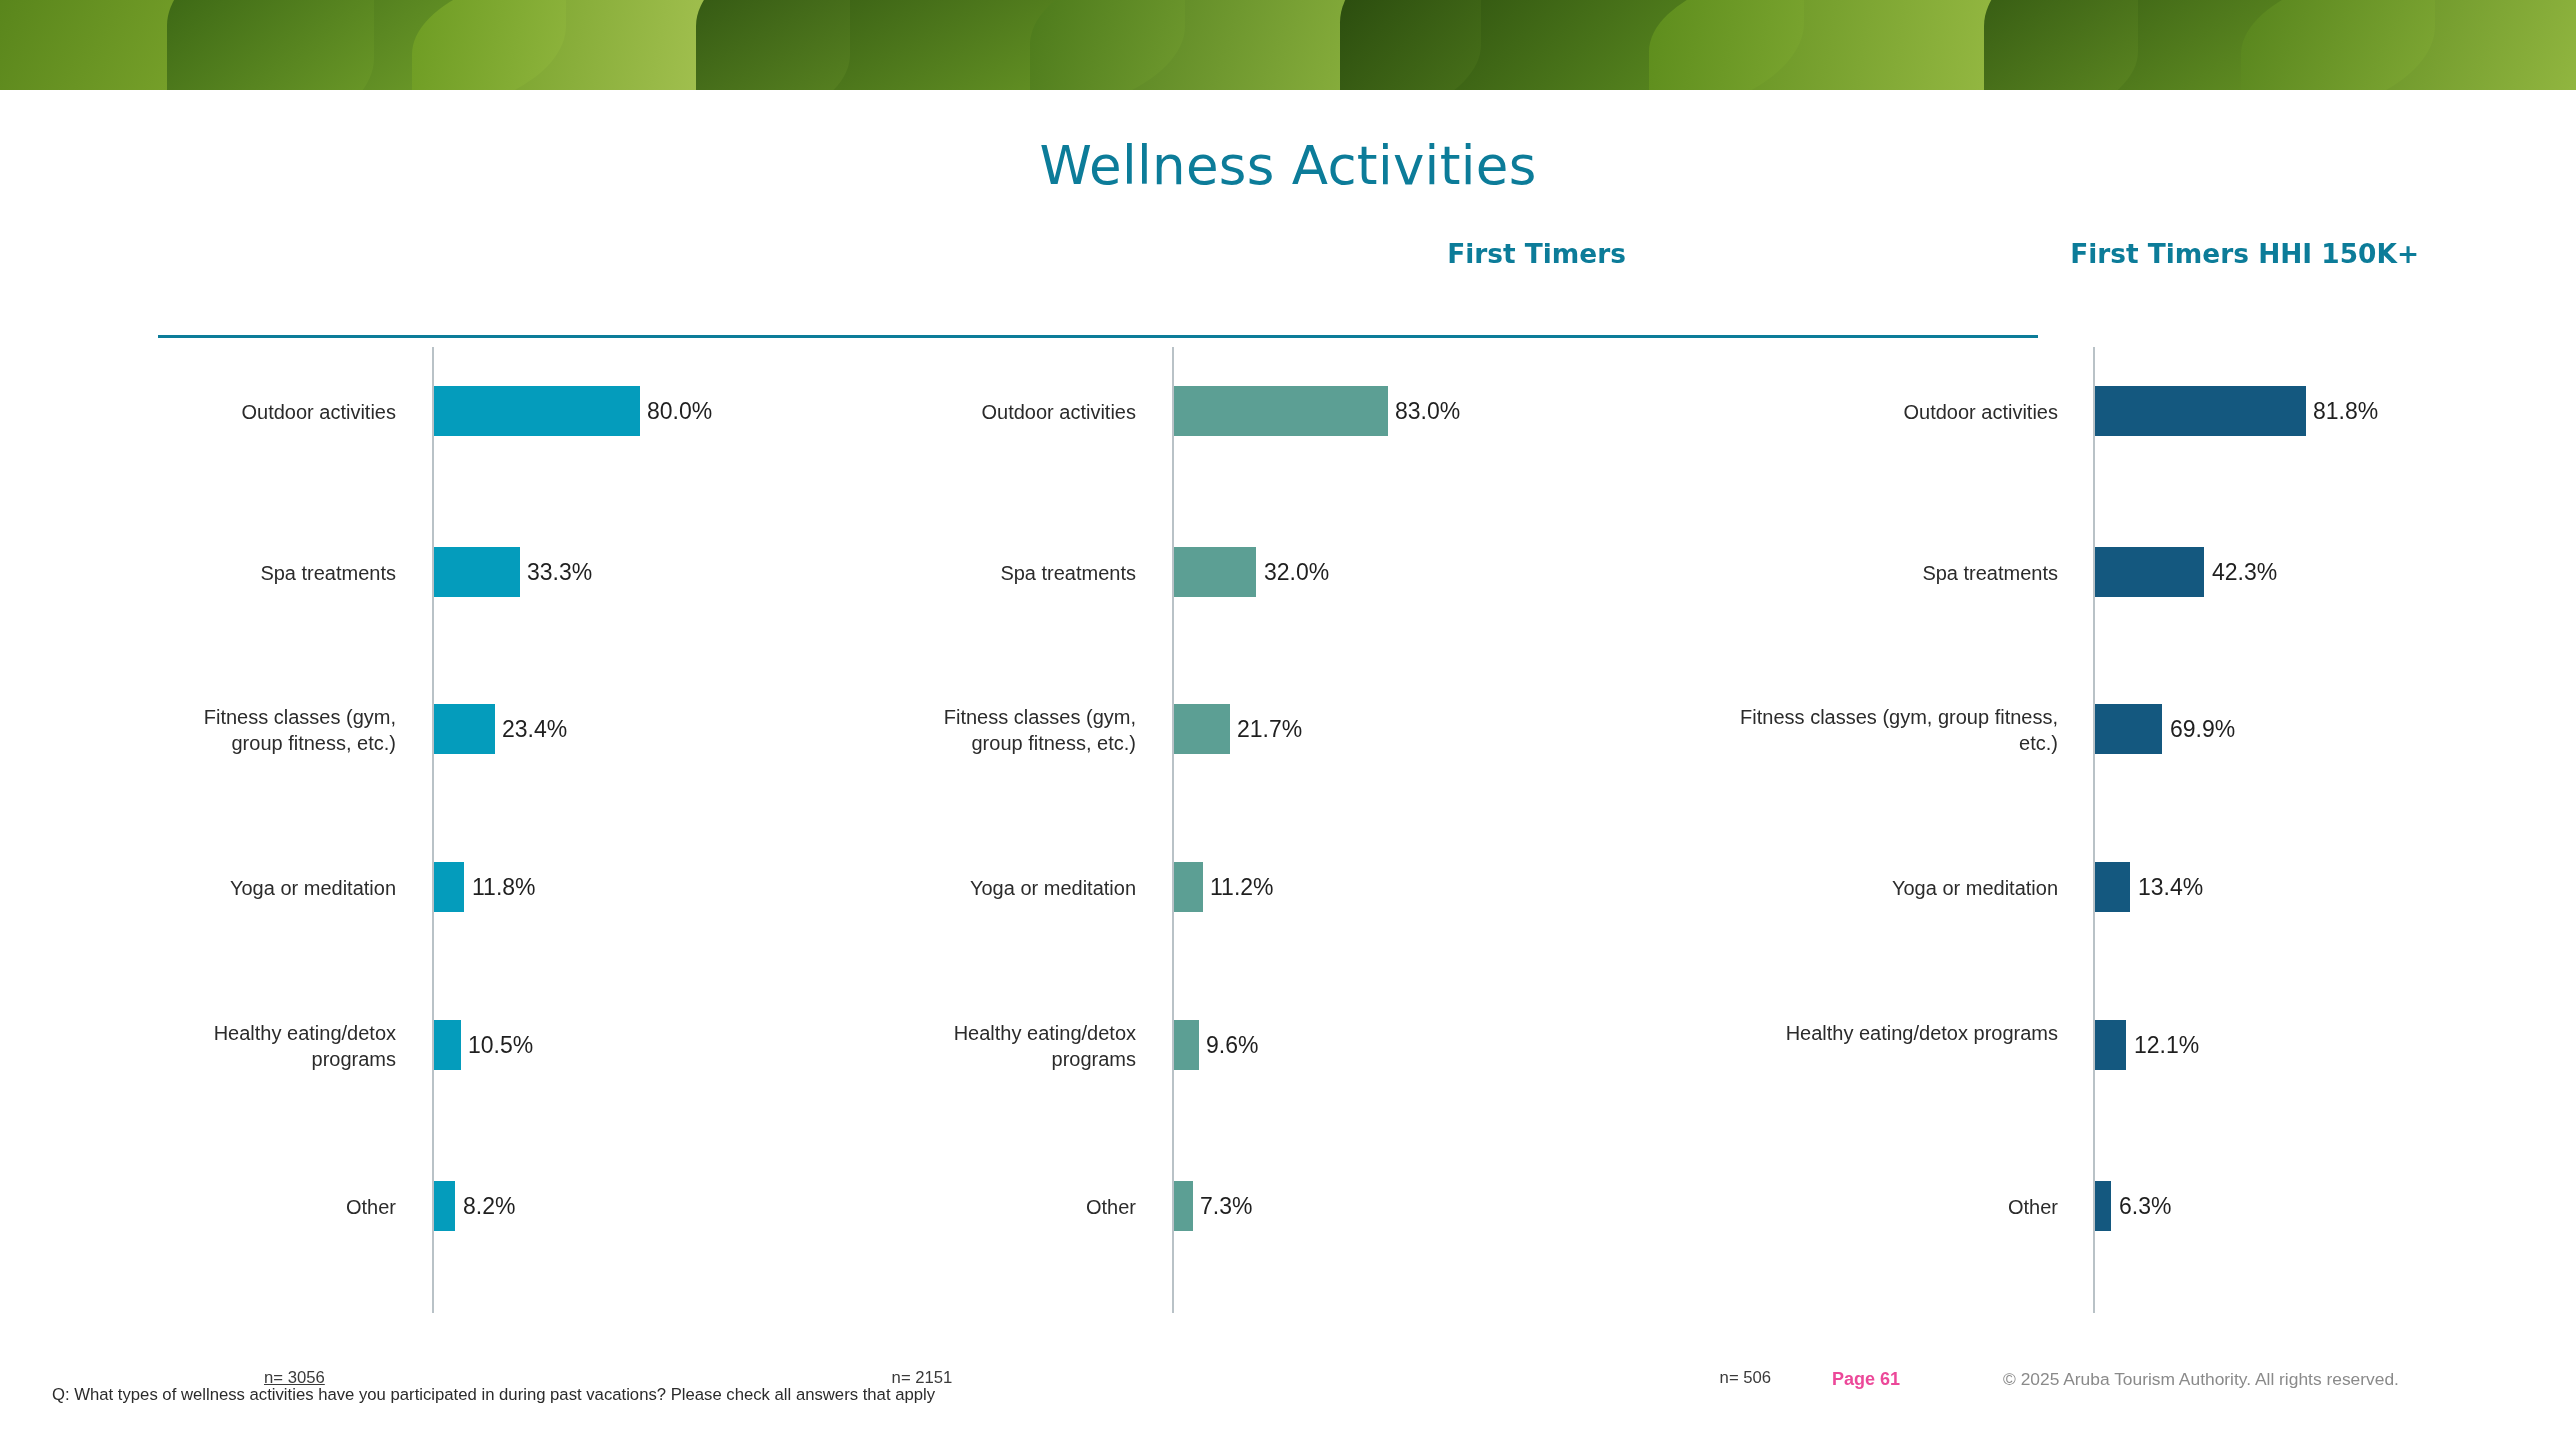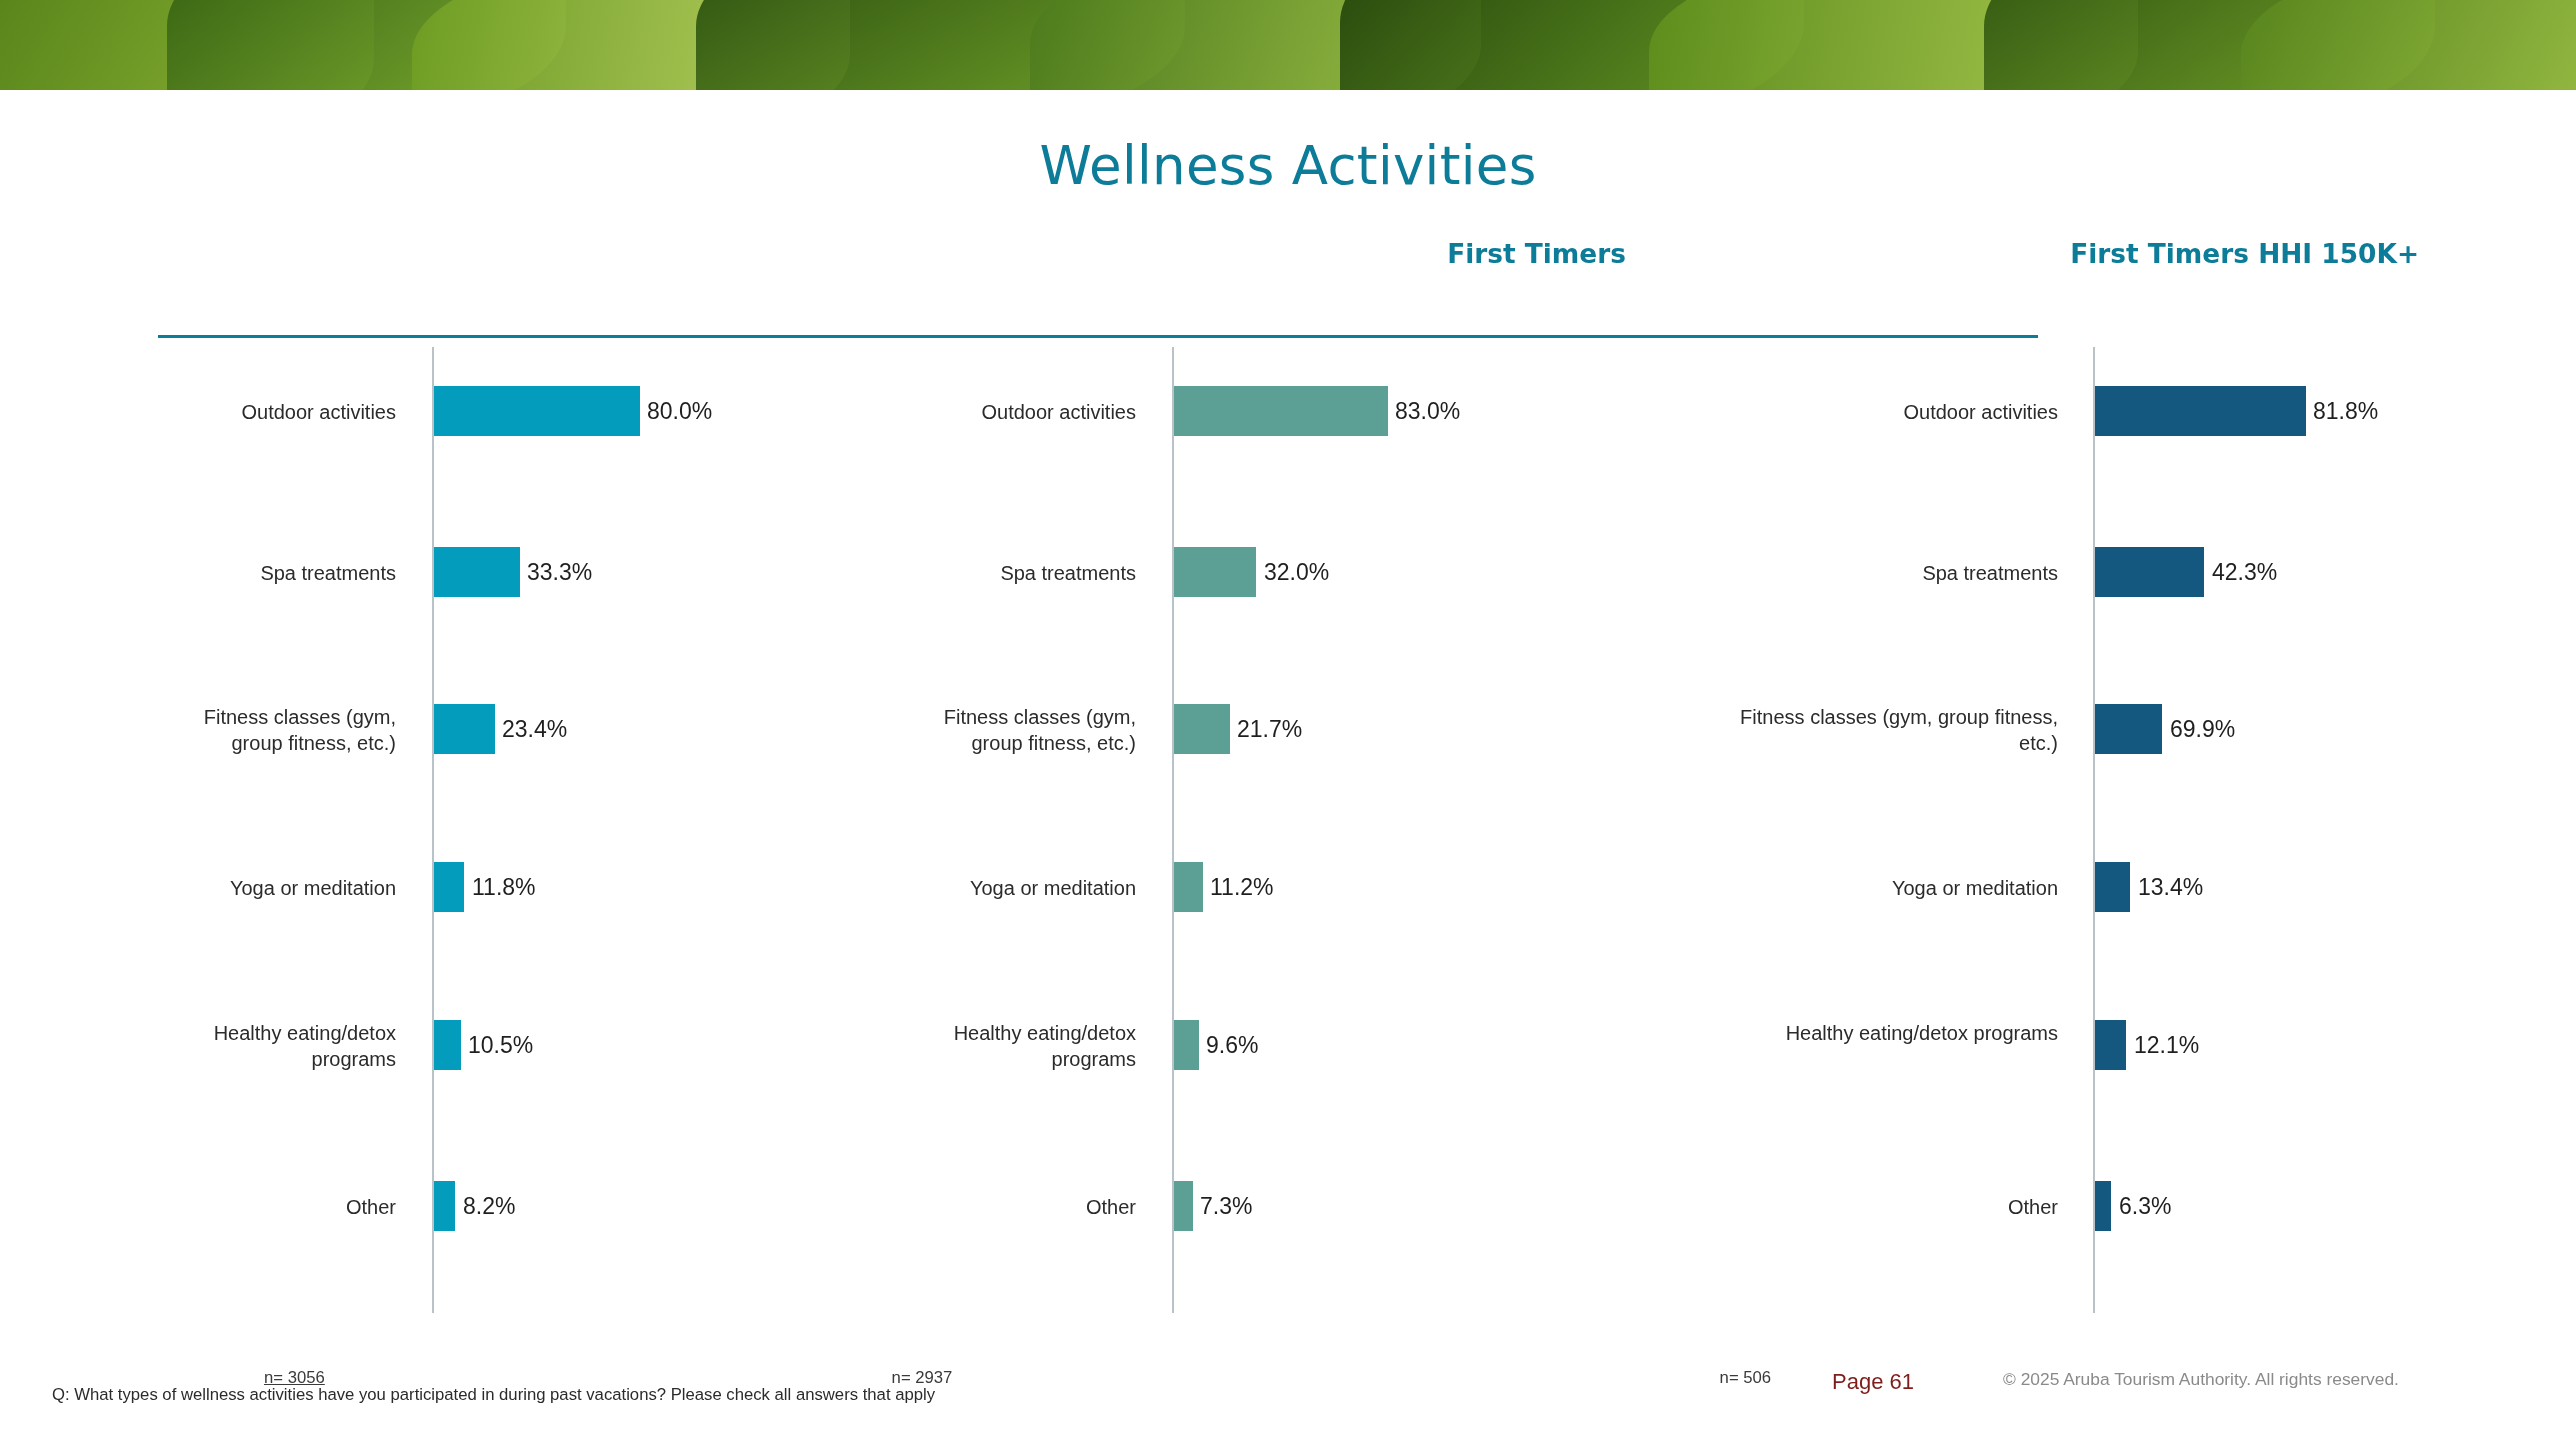--- a/index.html
+++ b/index.html
@@ -117,22 +117,23 @@
     position: absolute;
     left: 52px;
     top: 1385px;
     font-size: 16.7px;
     color: #2b2b2b;
   }
   .page-num {
     position: absolute;
     left: 1832px;
     top: 1369px;
-    font-size: 22px;
-    color: #7f1d1d;
+    font-size: 18px;
+    color: #ec4899;
+    font-weight: bold;
   }
   .copyright {
     position: absolute;
     left: 2003px;
     top: 1369px;
     font-size: 17.4px;
     color: #8a8a8a;
   }
 </style>
 </head>
@@ -218,21 +219,21 @@
         <div class="row-label" style="width: 238px; left: 0px; top: 0px;">Healthy eating/detox programs</div>
         <div class="bar" style="left: 276px; width: 24.5px; background: rgb(92, 159, 148);"></div>
         <div class="bar-value" style="left: 308px;">9.6%</div>
       </div>
       <div class="row" style="top: 834px;">
         <div class="row-label" style="width: 238px; left: 0px; top: 13px;">Other</div>
         <div class="bar" style="left: 276px; width: 18.7px; background: rgb(92, 159, 148);"></div>
         <div class="bar-value" style="left: 302px;">7.3%</div>
       </div>
     </div>
-  <div class="n-label" style="left:-6.4px; top:1130px;">n= 2937</div>
+  <div class="n-label" style="left:-6.4px; top:1130px;">n= 2151</div>
 </div>
 
 <div class="panel" id="panel-2" style="left:1726px; width:728px;">
   <div class="panel-header" style="text-align:right; padding-right:35px;">First Timers HHI 150K+</div>
   <div class="chart" id="chart-2" style="left:0; width:728px;">
     <div class="axis-line" style="left:367px;"></div>
   <div class="row" style="top: 39px;">
         <div class="row-label" style="width: 332px; left: 0px; top: 13px;">Outdoor activities</div>
         <div class="bar" style="left: 369px; width: 211px; background: rgb(20, 88, 127);"></div>
         <div class="bar-value" style="left: 587px;">81.8%</div>

